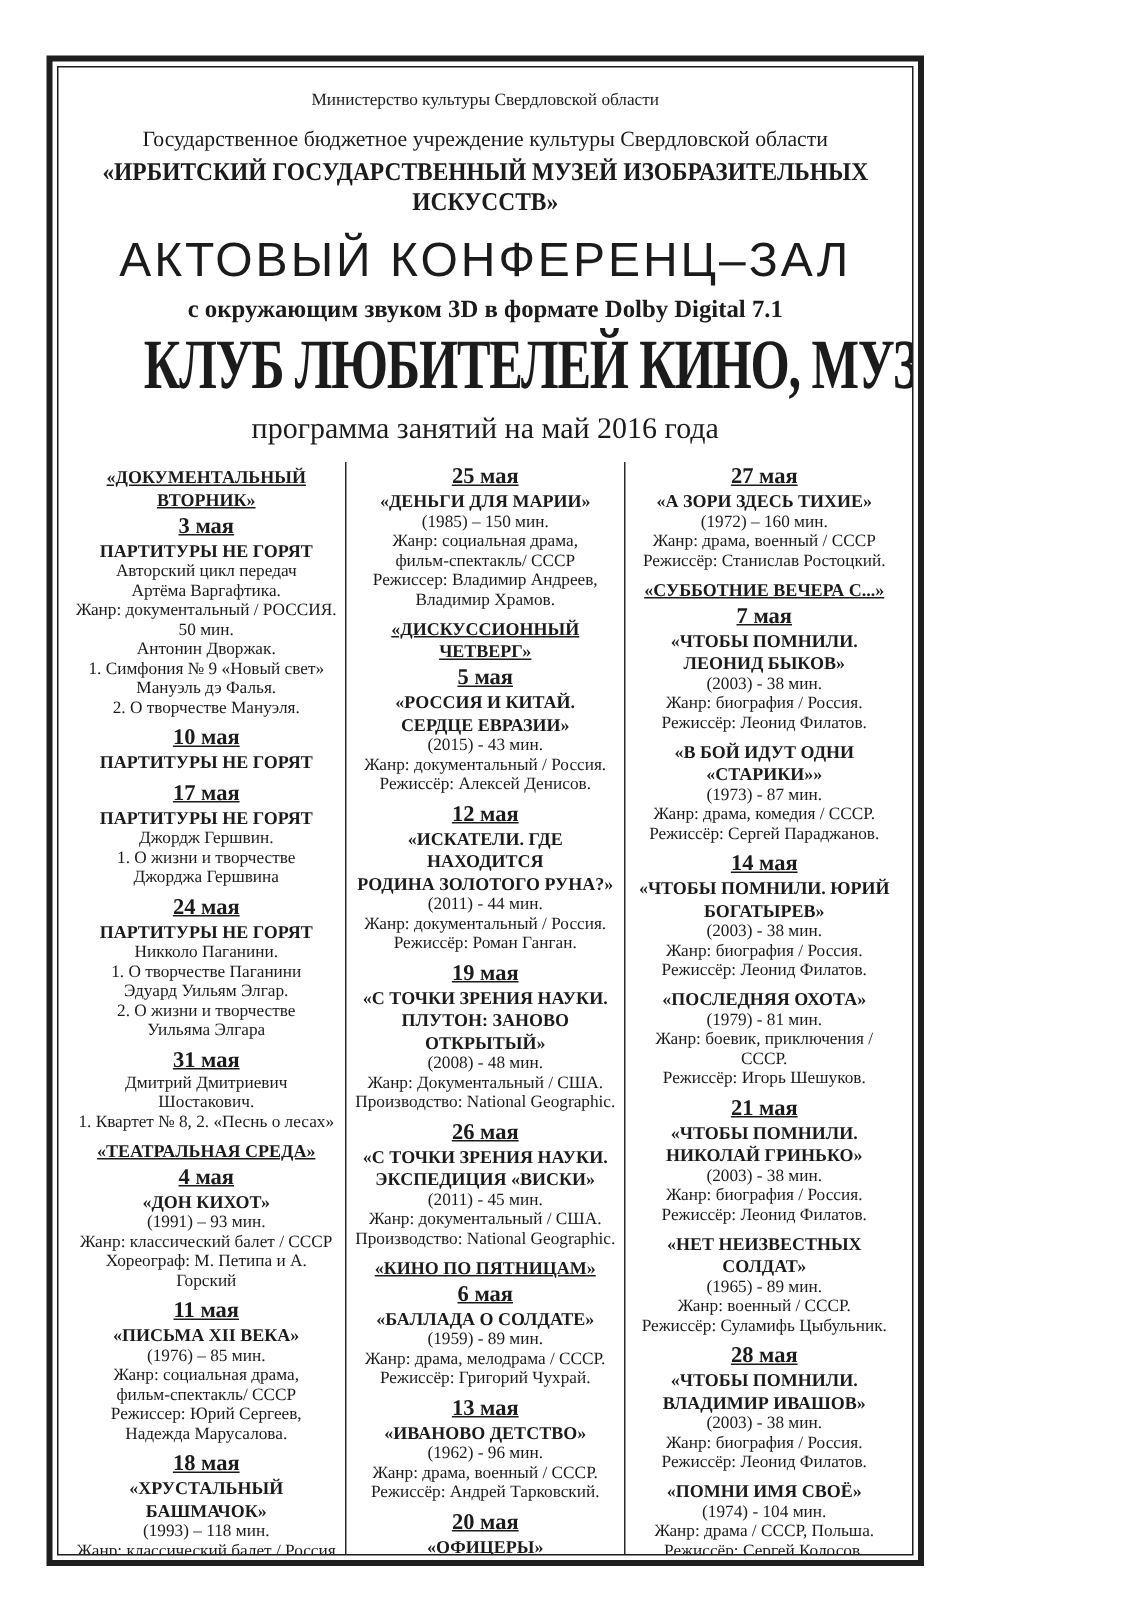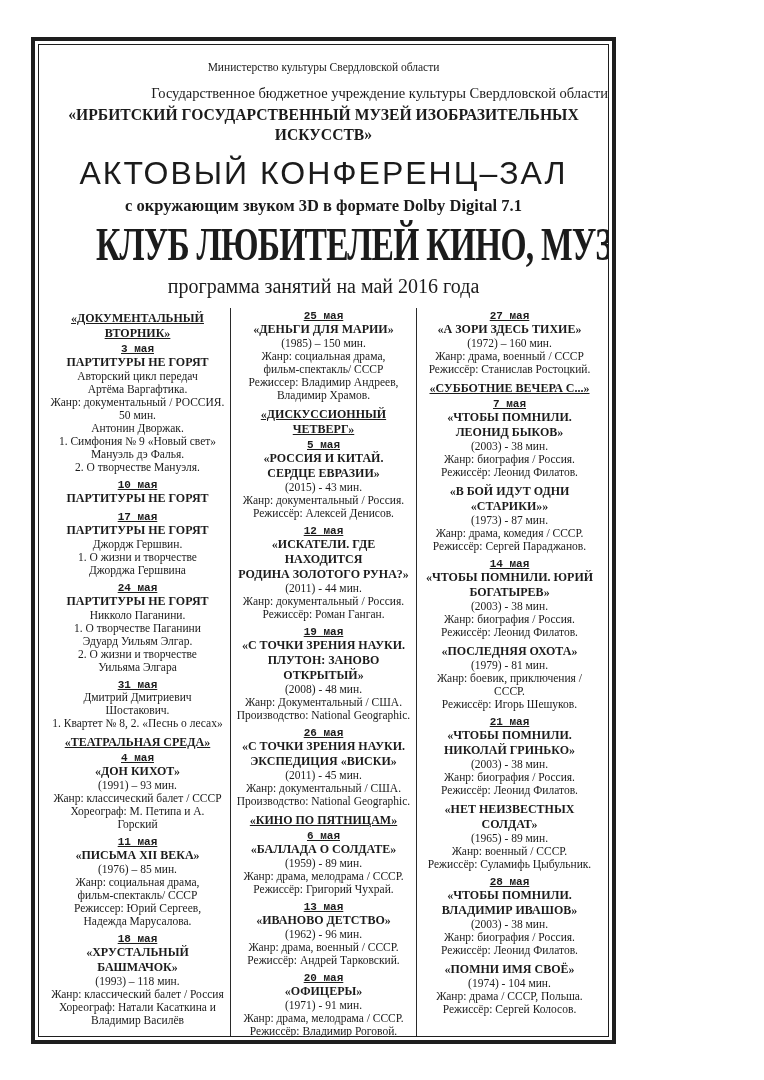--- a/index.html
+++ b/index.html
@@ -2,33 +2,33 @@
 <html lang="ru"><head>
 <meta charset="utf-8">
 <style>
   html,body{margin:0;padding:0;background:#f6f6f4;}
   body{width:764px;height:1080px;position:relative;font-family:"Liberation Serif",serif;color:#1b1b1b;}
   .page{position:absolute;inset:0;background:#fff;}
   .frame{position:absolute;left:31px;top:37px;width:585px;height:1007px;border:4px solid #1e1e1e;box-sizing:border-box;}
   .frame-inner{position:absolute;inset:3px;border:1.5px solid #1e1e1e;box-sizing:border-box;overflow:hidden;}
   .hdr{text-align:center;}
   .ministry{font-size:11.5px;margin-top:16px;}
-  .institution{font-size:14.5px;margin-top:12px;text-align:right;}
+  .institution{font-size:14.5px;margin-top:12px;}
   .museum{font-size:17px;font-weight:bold;margin-top:3px;transform:scaleX(.92);transform-origin:center;}
   .hall{font-family:Liberation Sans, sans-serif;font-size:32px;letter-spacing:2px;margin-top:10px;}
   .sound{font-size:16.5px;font-weight:bold;margin-top:4px;}
   .address{font-size:15px;margin-top:2px;}
   .club{font-size:42px;font-weight:bold;margin-top:4px;transform:scale(.8,1.12);transform-origin:center;white-space:nowrap;letter-spacing:-1px;}
   .program{font-size:20px;margin-top:7px;}
   .columns{display:flex;margin:10px 6px 0 6px;}
   .col{flex:1 1 0;padding:0 5px;text-align:center;box-sizing:border-box;}
   .col + .col{border-left:1.5px solid #2a2a2a;}
   .entry{margin-bottom:5px;}
   .section{font-size:12px;font-weight:bold;text-decoration:underline;margin:3px 0 1px 0;}
-  .date{font-size:11px;font-weight:bold;text-decoration:underline;margin-top:2px;font-family:Liberation Mono, monospace;}
+  .date{font-size:15px;font-weight:bold;text-decoration:underline;margin-top:2px;}
   .title{font-size:12px;font-weight:bold;white-space:pre-line;text-align:center;}
   .line{font-size:11.5px;line-height:13px;white-space:pre-line;}
   .footer{text-align:center;}
   .start{font-size:17px;font-weight:bold;margin-top:6px;}
 </style>
 </head>
 <body>
 
 <div class="page">
   <div class="frame">

